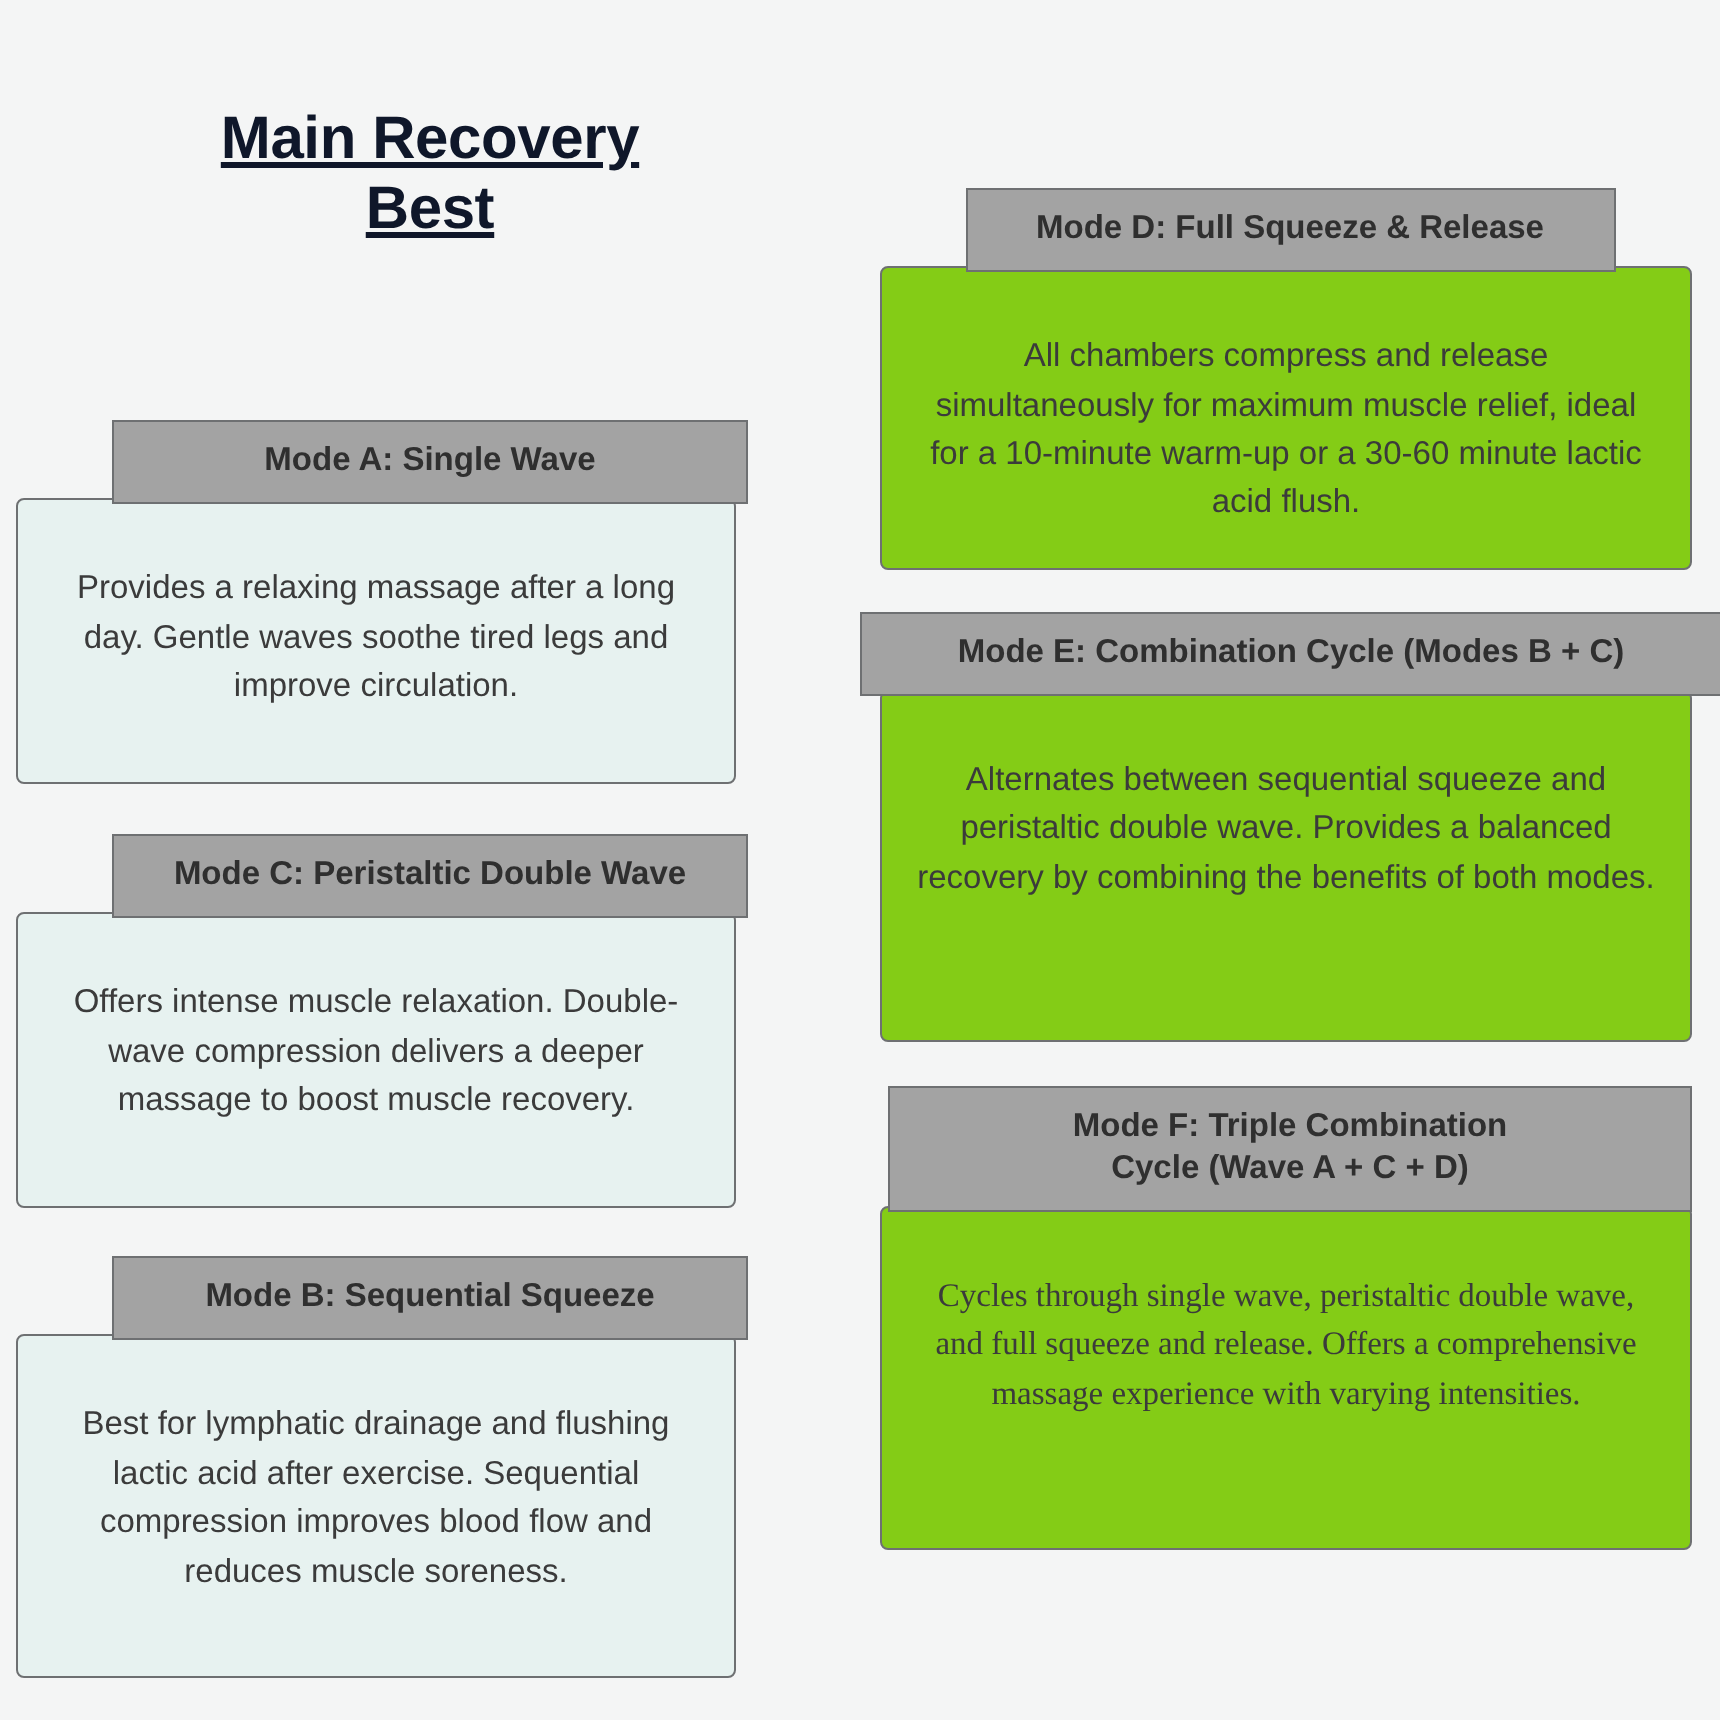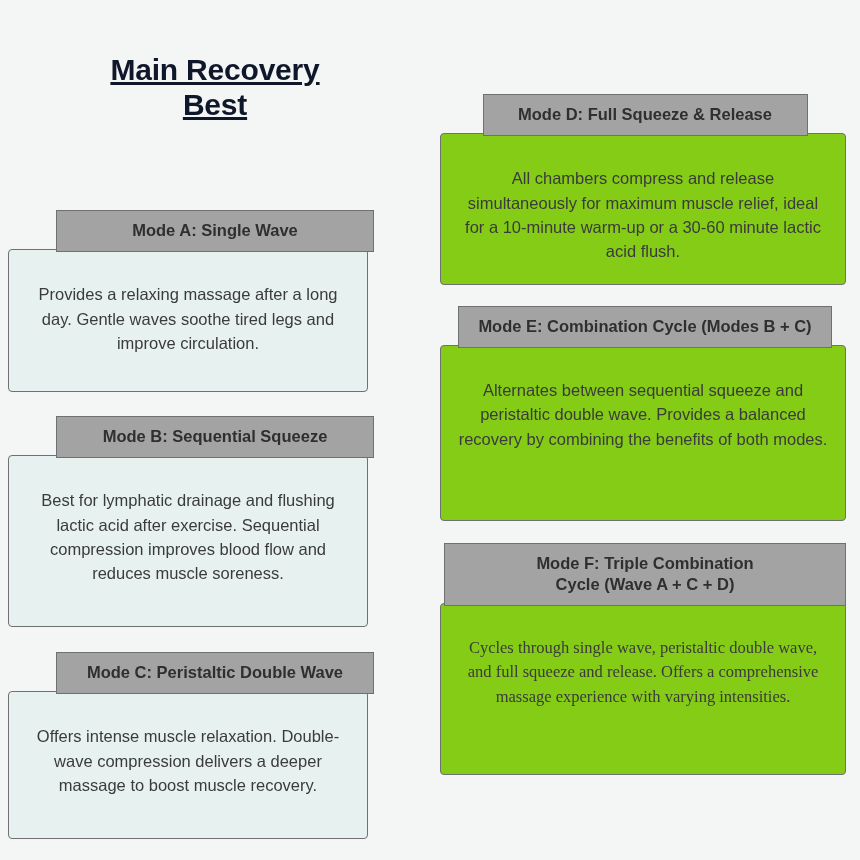--- a/index.html
+++ b/index.html
@@ -101,21 +101,21 @@
 
   
   .col-right .card-body {
     background: #84cc16;
     width: 406px;
     margin-left: 10px;
   }
   .col-right .card-header {
     width: 325px;
   }
-  .col-right .card-e .card-header { width: 374px; }
+  .col-right .card-e .card-header { width: 431px; }
   .col-right .card-f .card-header { width: 402px; }
 
   .card-header-line { display: block; }
 
   
   .col-left .card-a { margin-top: 94px; }
   .col-left .card-b { margin-top: 24px; }
   .col-left .card-c { margin-top: 25px; }
 
   .col-right .card-d { margin-top: 94px; }
@@ -149,35 +149,35 @@
 
         <div class="card card-a">
           <div class="card-header">
             <span class="card-header-line">Mode A: Single Wave</span>
           </div>
           <div class="card-body">
             <span class="card-body-text">Provides a relaxing massage after a long day. Gentle waves soothe tired legs and improve circulation.</span>
           </div>
         </div>
 
+        <div class="card card-c">
+          <div class="card-header">
+            <span class="card-header-line">Mode C: Peristaltic Double Wave</span>
+          </div>
+          <div class="card-body">
+            <span class="card-body-text">Offers intense muscle relaxation. Double-wave compression delivers a deeper massage to boost muscle recovery.</span>
+          </div>
+        </div>
+
         <div class="card card-b">
           <div class="card-header">
             <span class="card-header-line">Mode B: Sequential Squeeze</span>
           </div>
           <div class="card-body">
             <span class="card-body-text">Best for lymphatic drainage and flushing lactic acid after exercise. Sequential compression improves blood flow and reduces muscle soreness.</span>
-          </div>
-        </div>
-
-        <div class="card card-c">
-          <div class="card-header">
-            <span class="card-header-line">Mode C: Peristaltic Double Wave</span>
-          </div>
-          <div class="card-body">
-            <span class="card-body-text">Offers intense muscle relaxation. Double-wave compression delivers a deeper massage to boost muscle recovery.</span>
           </div>
         </div>
 
       </div>
     </div>
 
     <div class="column col-right">
 
 
       <div class="cards">

